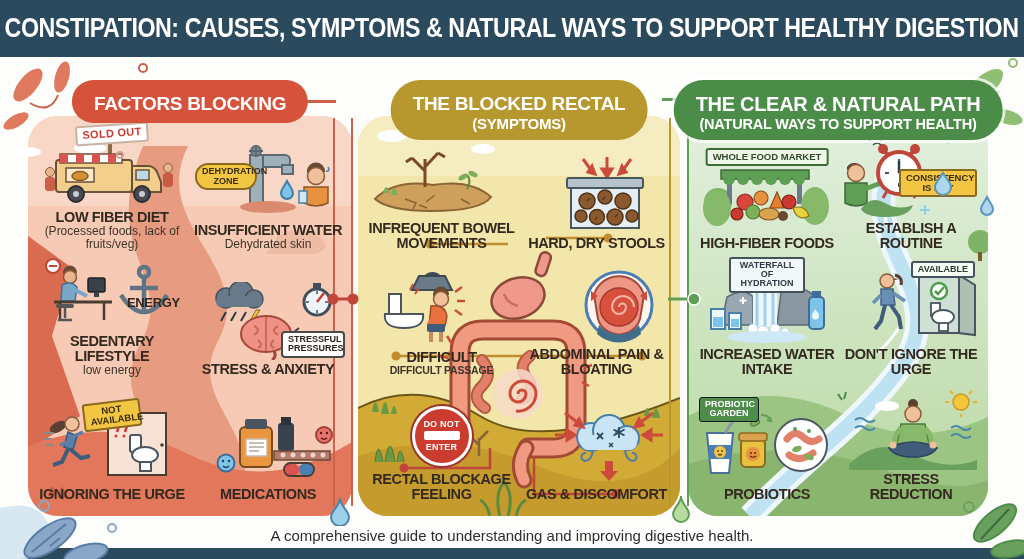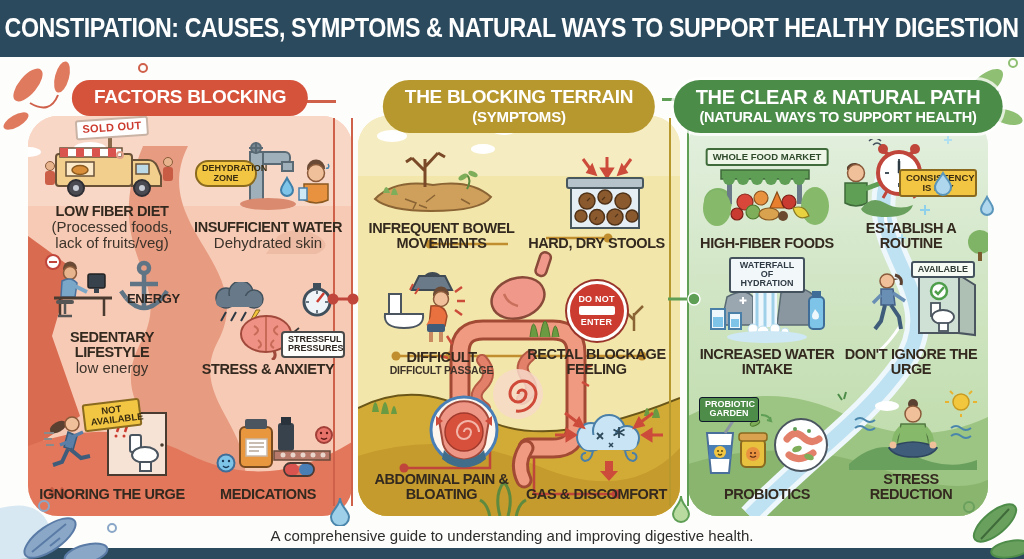--- a/index.html
+++ b/index.html
@@ -17,37 +17,37 @@
   .p-symptoms { left:358px; width:322px; }
   .p-path { left:688px; width:300px; }
 
   .pbody { position:absolute; left:0; right:0; top:36px; bottom:0; border-radius:30px; overflow:hidden; }
   .p-causes .pbody { background:#f7cab5; }
   .p-symptoms .pbody { background:#f3e6aa; }
   .p-path .pbody { background:#e3f0df; }
   .bg { position:absolute; left:0; top:0; z-index:0; }
   .centerart { position:absolute; left:0; top:0; z-index:1; pointer-events:none; }
 
-  .pill { position:absolute; top:0; left:50%; transform:translateX(-50%); z-index:6; border-radius:40px; color:#fff; text-align:center; padding:6px 22px 8px; }
+  .pill { position:absolute; top:0; left:50%; transform:translateX(-50%); z-index:6; border-radius:40px; color:#fff; text-align:center; padding:13px 22px 8px; }
   .pill .l1 { font-weight:700; font-size:19px; letter-spacing:-.3px; white-space:nowrap; }
   .pill .l2 { font-weight:700; font-size:15px; letter-spacing:-.2px; white-space:nowrap; }
   .pill-red { background:#d5523b; }
   .pill-gold { background:#b7982e; }
   .pill-green { background:#4c8c49; box-shadow:0 0 0 3px rgba(255,255,255,.75); }
   .pill-green .l1 { font-size:20px; }
   .pill-green .l2 { font-size:14.5px; }
 
   .grid { position:absolute; inset:0; z-index:2; display:grid; grid-template-columns:1fr 1fr; grid-template-rows:1fr 1fr 1fr; padding:14px 6px 10px; }
   .cell { display:flex; flex-direction:column; align-items:center; justify-content:flex-end; padding:0 3px 4px; min-height:0; }
   .art { position:relative; width:100%; height:80px; display:flex; align-items:flex-end; justify-content:center; }
   .art.left { justify-content:flex-start; }
   .art.right { justify-content:flex-end; }
   .art svg { display:block; }
   .lbl { font-weight:800; font-size:14.5px; letter-spacing:-.4px; color:#33291f; text-align:center; line-height:1.04; margin-top:2px; }
-  .sub { font-size:15px; color:#3c332a; text-align:center; line-height:1.08; }
+  .sub { font-size:12px; color:#3c332a; text-align:center; line-height:1.08; }
   .sub.bold { font-weight:800; font-size:10.5px; letter-spacing:-.2px; }
 
   .sg { position:absolute; z-index:4; font-weight:800; text-align:center; line-height:1.05; padding:2px 5px; border-radius:3px; }
   .sg-soldout { top:-6px; left:50%; transform:translateX(-50%) rotate(-4deg); background:#fff; color:#cc3b2f; border:2px solid #c9b3a5; font-size:11px; letter-spacing:.3px; white-space:nowrap; }
   .sg-yellow { background:#f2c643; color:#3a2c10; border:2px solid #8a6a1f; font-size:9px; }
   .sg-dehydration { top:22px; left:2px; width:62px;border-radius:13px; }
   .sg-notavail { top:-4px; left:50%; transform:translateX(-50%) rotate(-7deg); width:58px; font-size:9.5px; }
   .sg-energy { right:2px; top:40px; color:#2e2620; font-size:13px; font-weight:800; letter-spacing:-.3px; }
   .sg-stressful { right:-2px; bottom:2px; width:64px; background:#fdfdfb; color:#2e2620; border:2px solid #4a4a4a; font-size:9px; border-radius:4px; }
   .sg-market { top:-6px; left:50%; transform:translateX(-50%); background:#eef6e8; color:#2e4a2a; border:2px solid #3f6a3a; font-size:9.5px; white-space:nowrap; }
@@ -306,21 +306,21 @@
           </svg>
         </div>
         <div class="lbl">MEDICATIONS</div>
       </div>
     </div>
   </div>
 </section>
 
 <section class="panel p-symptoms">
   <div class="pill pill-gold">
-    <div class="l1">THE BLOCKING TERRAIN</div>
+    <div class="l1">THE BLOCKED RECTAL</div>
     <div class="l2">(SYMPTOMS)</div>
   </div>
   <div class="pbody">
     <svg class="bg" width="322" height="400" viewBox="0 0 322 400">
       <rect width="322" height="60" fill="#f6ecc2"></rect>
       <path d="M0,292 Q60,262 122,300 T322,282 V400 H0 Z" fill="#d2aa36"></path>
       <path d="M0,340 Q90,312 180,350 T322,332 V400 H0 Z" fill="#c49b2c"></path>
       <path d="M0,292 Q60,262 122,300 T322,282" stroke="#6a5618" stroke-width="2" fill="none"></path>
       <ellipse cx="34" cy="20" rx="15" ry="6" fill="#fff"></ellipse>
         <ellipse cx="146" cy="14" rx="12" ry="5" fill="#fff"></ellipse>
@@ -417,46 +417,46 @@
             <rect x="22" y="26" width="12" height="20" fill="#fff" stroke="#4a5560" stroke-width="2"></rect>
             <path d="M18,46 h38 q2,14 -19,14 q-21,0 -19,-14 Z" fill="#fff" stroke="#4a5560" stroke-width="2"></path>
             <path d="M88,24 l7,-5 M90,33 h8 M88,42 l7,5" stroke="#cc4b3a" stroke-width="2.5"></path>
             <path d="M52,20 l-4,6 M46,16 l-3,6" stroke="#cc4b3a" stroke-width="2"></path>
           </svg>
         </div>
         <div class="lbl">DIFFICULT</div>
         <div class="sub bold">DIFFICULT PASSAGE</div>
       </div>
       <div class="cell">
-        <div class="art left">
-          <svg style="position:absolute;left:0;bottom:0" width="140" height="80" viewBox="0 0 140 80">
-            <path d="M8,72 q3,-26 8,0 M18,72 q5,-32 10,0 M30,72 q3,-22 7,0" fill="#6a9a42" stroke="#4e7a2e" stroke-width="1"></path>
-            <path d="M112,66 v-18 m0,7 l-9,-9 m9,4 l9,-9" stroke="#8a6434" stroke-width="2.5" fill="none"></path>
-          </svg>
-          <div class="dne">
-            <span>DO NOT</span>
-            <div class="bar"></div>
-            <span>ENTER</span>
-          </div>
-        </div>
-        <div class="lbl">RECTAL BLOCKAGE FEELING</div>
-      </div>
-      <div class="cell">
         <div class="art right">
           <svg width="110" height="80" viewBox="0 0 110 80">
             <circle cx="58" cy="40" r="33" fill="#fdf6ee" stroke="#4a7fb5" stroke-width="3"></circle>
             <path d="M33,30 a26,26 0 0 1 50,0 l-4,24 a22,22 0 0 1 -42,0 Z" fill="#ef9787" stroke="#a14a3c" stroke-width="2"></path>
             <circle cx="58" cy="42" r="19" fill="#d6503c" stroke="#a13a2c" stroke-width="1.5"></circle>
             <path d="M58,42 a3.5,3.5 0 0 1 7,0 a7,7 0 0 1 -14,0 a11,11 0 0 1 22,0" stroke="#f2b5a8" stroke-width="2" fill="none"></path>
             <path d="M38,60 a26,26 0 0 0 40,0 l2,9 a33,33 0 0 1 -44,0 Z" fill="#3f6d8a"></path>
             <polygon points="30,26 37,31 30,36" fill="#cc4b3a"></polygon>
               <polygon points="86,26 79,31 86,36" fill="#cc4b3a"></polygon>
           </svg>
         </div>
         <div class="lbl">ABDOMINAL PAIN &amp; BLOATING</div>
+      </div>
+      <div class="cell">
+        <div class="art left">
+          <svg style="position:absolute;left:0;bottom:0" width="140" height="80" viewBox="0 0 140 80">
+            <path d="M8,72 q3,-26 8,0 M18,72 q5,-32 10,0 M30,72 q3,-22 7,0" fill="#6a9a42" stroke="#4e7a2e" stroke-width="1"></path>
+            <path d="M112,66 v-18 m0,7 l-9,-9 m9,4 l9,-9" stroke="#8a6434" stroke-width="2.5" fill="none"></path>
+          </svg>
+          <div class="dne">
+            <span>DO NOT</span>
+            <div class="bar"></div>
+            <span>ENTER</span>
+          </div>
+        </div>
+        <div class="lbl">RECTAL BLOCKAGE FEELING</div>
       </div>
       <div class="cell">
         <div class="art right">
           <svg width="132" height="80" viewBox="0 0 132 80">
             <g fill="#c9e4f4" stroke="#4a7fa8" stroke-width="2">
                 <circle cx="52" cy="32" r="14"></circle>
                 <circle cx="70" cy="26" r="16"></circle>
                 <circle cx="88" cy="33" r="12"></circle>
               </g>
             <rect x="42" y="30" width="56" height="15" rx="7" fill="#c9e4f4"></rect>

